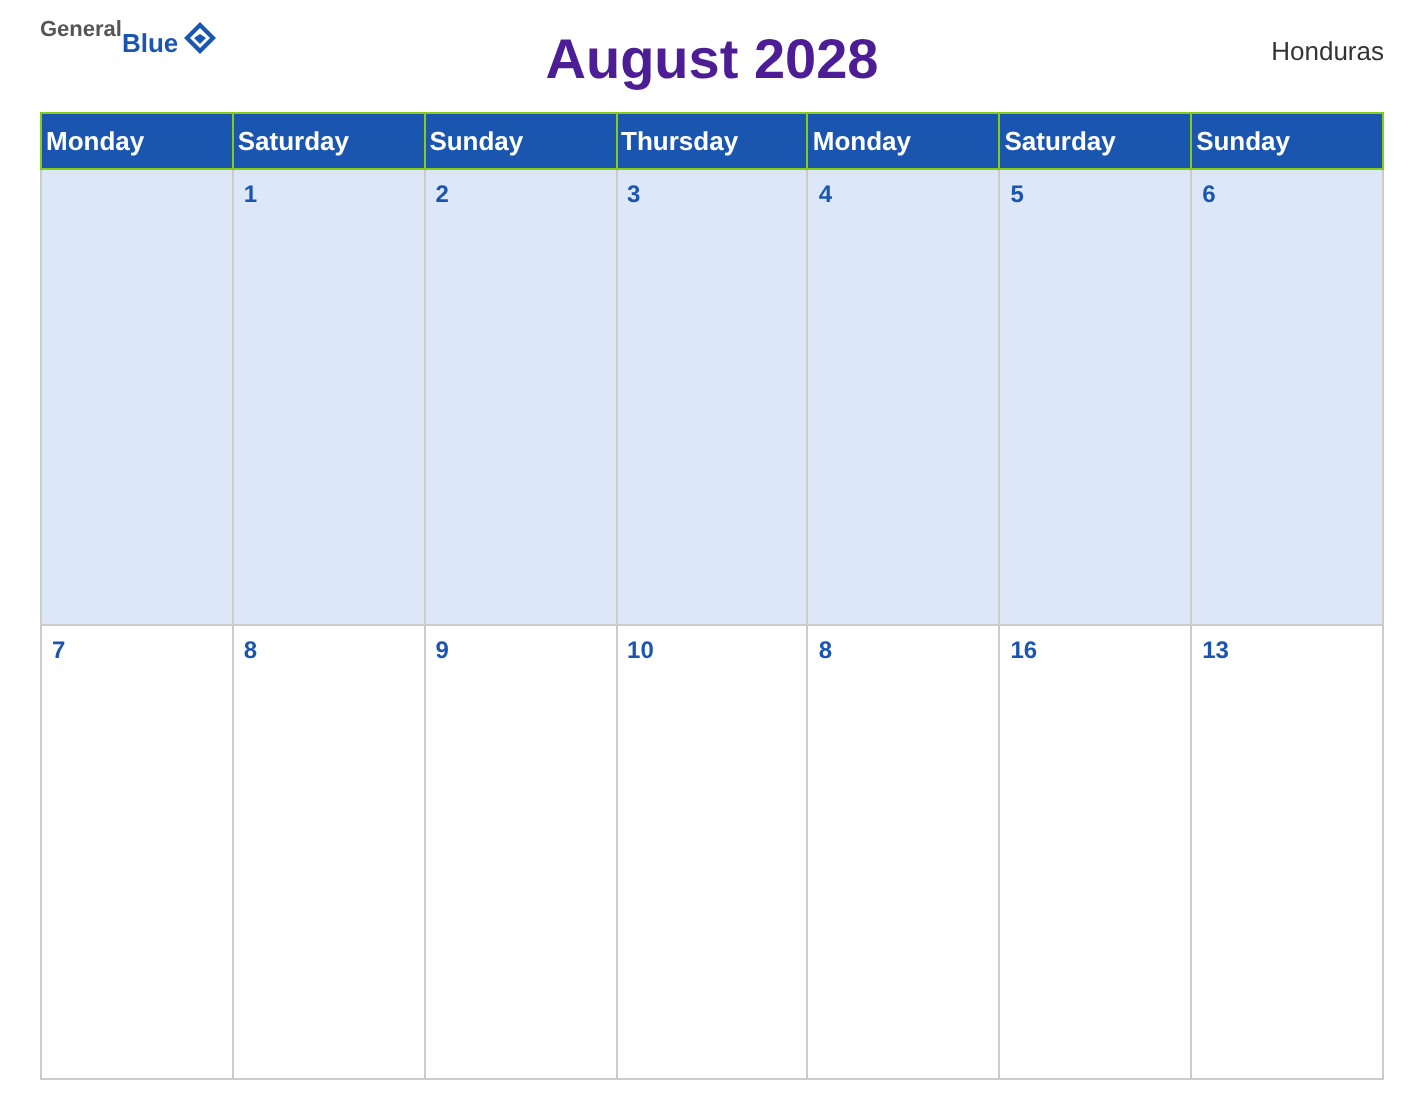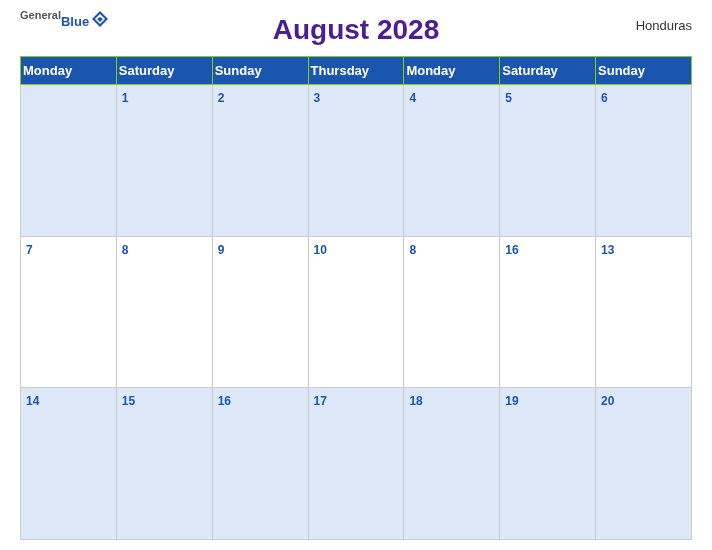--- a/index.html
+++ b/index.html
@@ -151,23 +151,14 @@
       </tr>
       <tr class="row-white">
         <td><span class="date-num">7</span></td>
         <td><span class="date-num">8</span></td>
         <td><span class="date-num">9</span></td>
         <td><span class="date-num">10</span></td>
         <td><span class="date-num">8</span></td>
         <td><span class="date-num">16</span></td>
         <td><span class="date-num">13</span></td>
       </tr>
-      <tr class="row-blue">
-        <td><span class="date-num">14</span></td>
-        <td><span class="date-num">15</span></td>
-        <td><span class="date-num">16</span></td>
-        <td><span class="date-num">17</span></td>
-        <td><span class="date-num">18</span></td>
-        <td><span class="date-num">19</span></td>
-        <td><span class="date-num">20</span></td>
-      </tr>
     </tbody>
 </table>
 
 </body></html>

